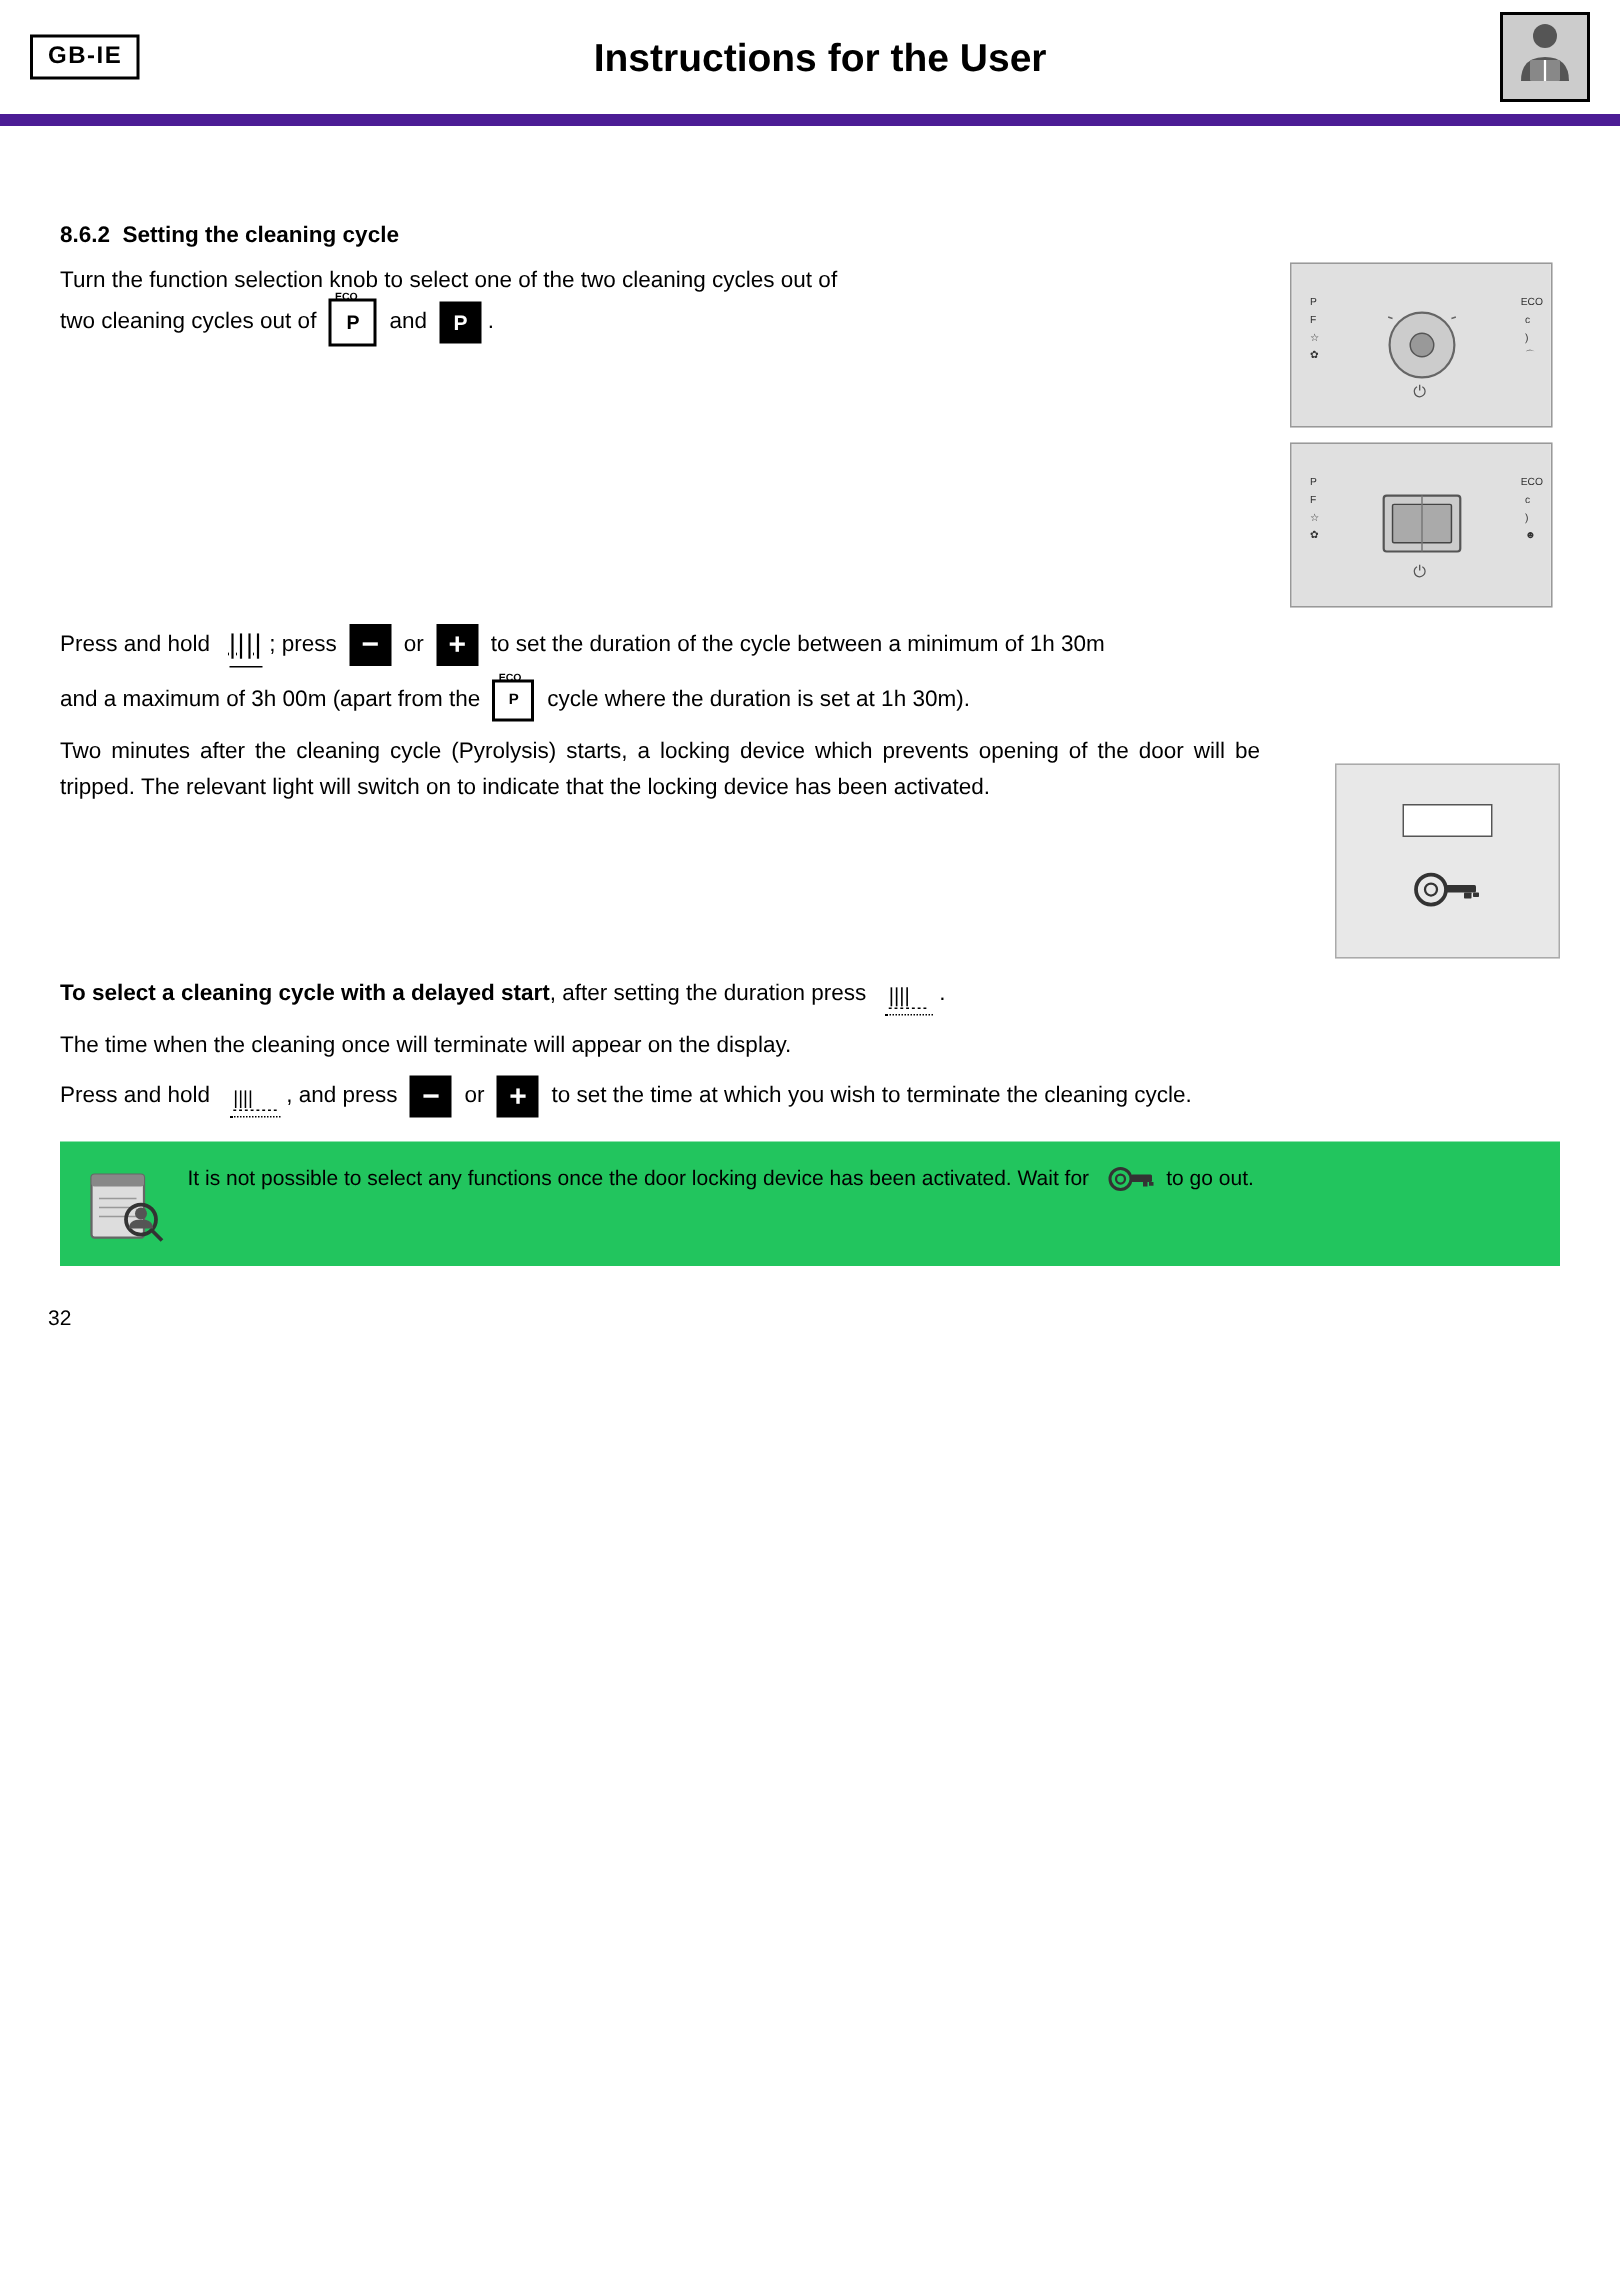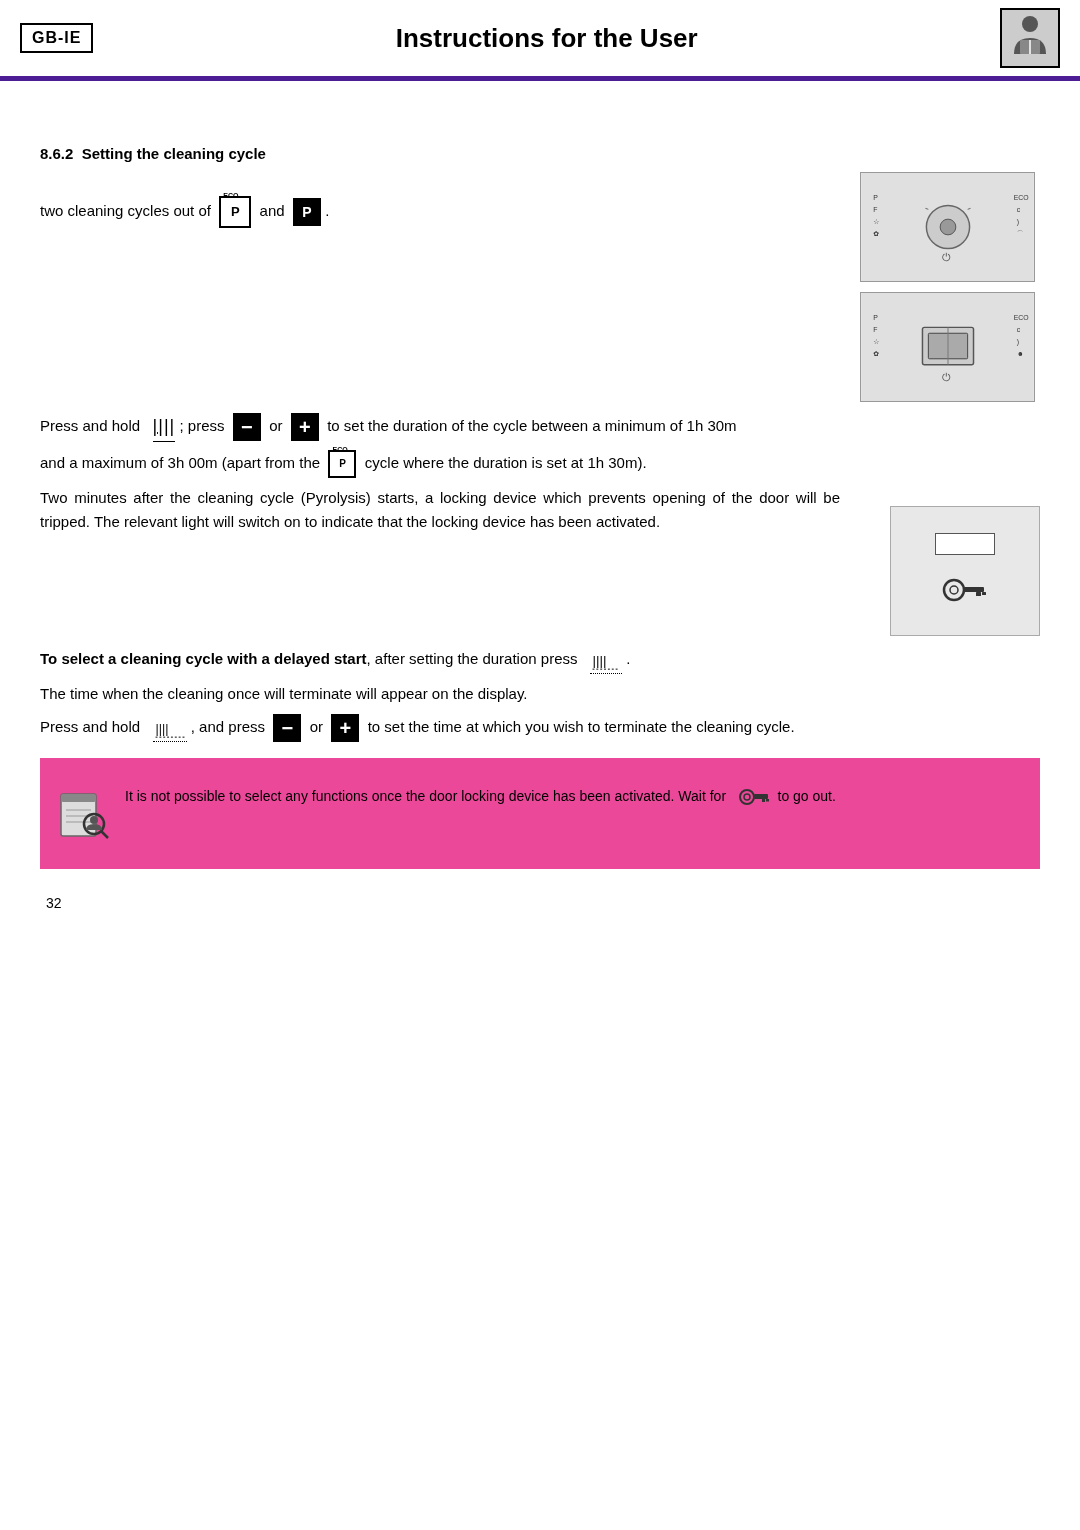--- a/index.html
+++ b/index.html
@@ -10,21 +10,21 @@
       font-family: Arial, Helvetica, sans-serif;
       font-size: 15px;
       color: #000;
     }
 
     
     .header {
       display: flex;
       align-items: center;
       justify-content: space-between;
-      border-bottom: 5px solid #4c1d95;
+      border-bottom: 8px solid #4c1d95;
       padding: 8px 20px;
       background: #fff;
     }
     .header-gb {
       background: #fff;
       border: 2px solid #000;
       padding: 4px 10px;
       font-weight: bold;
       font-size: 16px;
       letter-spacing: 1px;
@@ -185,22 +185,22 @@
 
     .lock-rect {
       width: 60px;
       height: 22px;
       background: #fff;
       border: 1px solid #555;
     }
 
     
     .note-box {
-      background: #ec4899;
-      padding: 28px 16px;
+      background: #22c55e;
+      padding: 14px 16px;
       display: flex;
       align-items: flex-start;
       gap: 14px;
       margin-top: 16px;
     }
     .note-icon {
       width: 55px;
       height: 55px;
       flex-shrink: 0;
       display: flex;
@@ -208,21 +208,21 @@
       justify-content: center;
       font-size: 30px;
     }
     .note-text {
       font-size: 14px;
       line-height: 1.5;
     }
 
     
     .page-number {
-      padding: 6px 46px;
+      padding: 6px 32px;
       font-size: 14px;
     }
 
     .bold-text {
       font-weight: bold;
     }
   </style>
 </head>
 <body>
 
@@ -242,20 +242,21 @@
 
 <div class="content">
 
   <p class="section-title">
     <span>8.6.2</span>&nbsp;&nbsp;<span>Setting the cleaning cycle</span>
   </p>
 
   <div class="two-col">
     <div class="left-col">
       <p class="text-block">
+        <span>Turn the function selection knob to select one of the two cleaning cycles out of</span>
         <br>
         two cleaning cycles out of&nbsp;
         <span class="p-icon-eco">
           <span class="eco-label">ECO</span>P
         </span>
         &nbsp;<span>and</span>&nbsp;
         <span class="p-icon-solid">P</span>
         .
       </p>
     </div>

